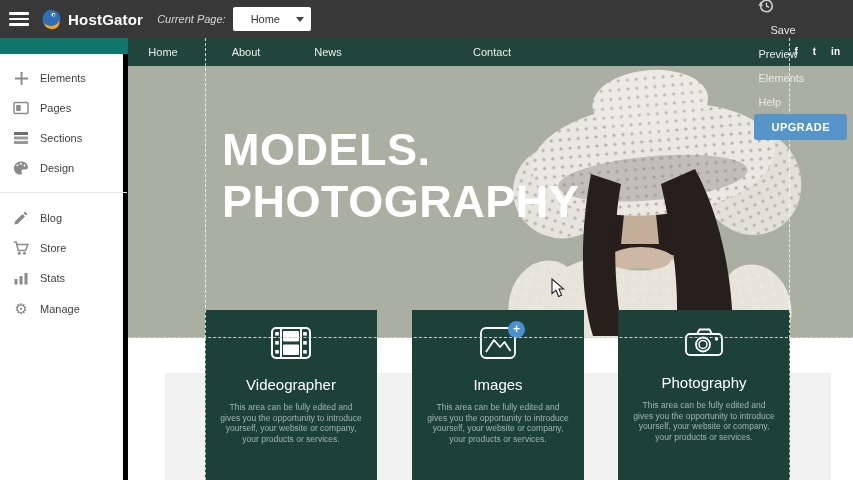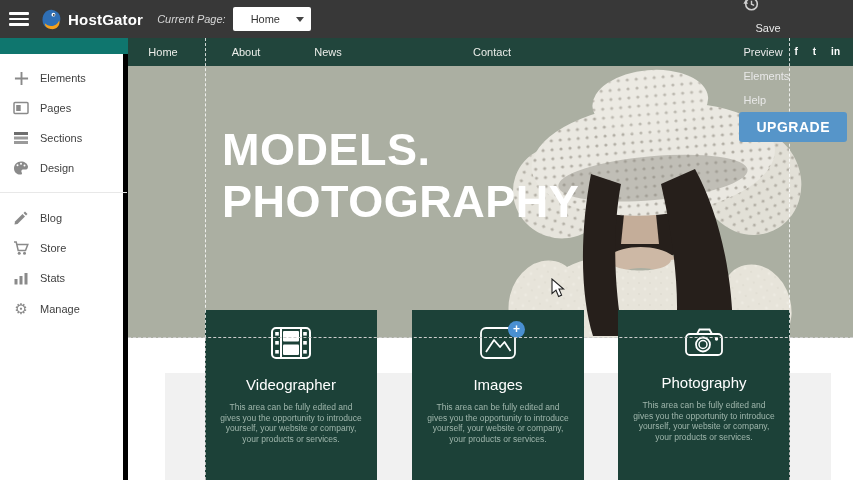--- a/index.html
+++ b/index.html
@@ -18,21 +18,21 @@
   .curpage-label { color:#d6d6d6; font-size:11px; margin-left:14px;font-style:italic; }
   .page-dd { margin-left:7px; width:78px; height:24px; background:#fff; border-radius:2px;
              display:flex; align-items:center; justify-content:space-between; padding:0 7px 0 18px;
              cursor:pointer; }
   .page-dd .val { font-size:11px; color:#333; }
   .caret { width:0; height:0; border-left:4px solid transparent; border-right:4px solid transparent;
            border-top:5px solid #444; }
   .tb-right { display:flex; margin-left:auto; margin-right:4px;flex-direction:column; }
   .tb-ic { display:flex; align-items:center; justify-content:center; width:24px; height:24px; cursor:pointer; } 
   .tb-btn { color:#e8e8e8; font-size:11px; padding:6px 12px; cursor:pointer; }
-  .upgrade { background:#5695c9; color:#fff; font-size:14px; font-weight:bold; letter-spacing:0.5px;
+  .upgrade { background:#5695c9; color:#fff; font-size:11px; font-weight:bold; letter-spacing:0.5px;
              border:none; border-radius:3px; padding:7px 17px; margin-left:8px; margin-right:2px; cursor:pointer; }
 
   
   .sidebar { position:absolute; left:0; top:54px; width:128px; height:442px; background:#fff;
              border-right:5px solid #000000; z-index:10; }
   .sb-item { position:absolute; left:0; width:128px; height:24px; display:flex; align-items:center; cursor:pointer; }
   .sb-item .ic { width:16px; height:16px; margin-left:13px; display:flex; align-items:center; justify-content:center; }
   .sb-item .lbl { font-size:11px; color:#3f3f3f; margin-left:11px; }
   .sb-divider { position:absolute; left:0; top:138px; width:127px; height:1px; background:#e8e8e8; }
   .gear-glyph { font-size:15px; color:#8a8a8a; line-height:16px; }

